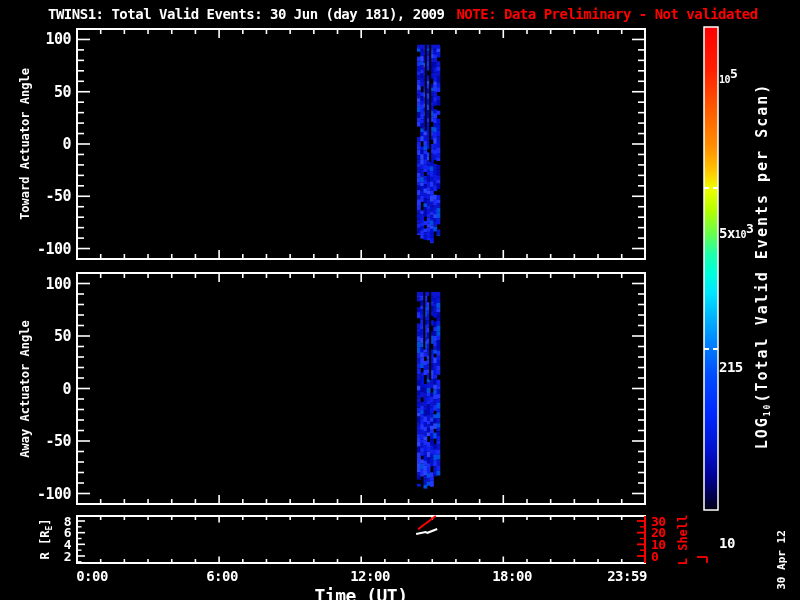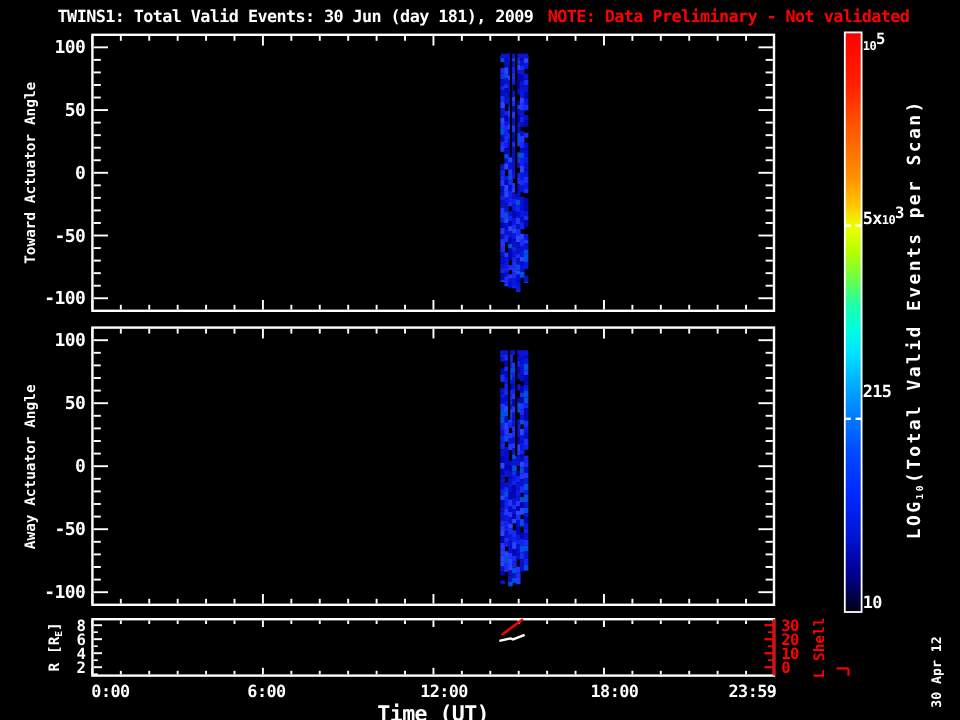--- a/index.html
+++ b/index.html
@@ -9,21 +9,21 @@
   .rot{position:absolute;white-space:nowrap;transform:translate(-50%,-50%) rotate(-90deg);}
   #title-row{left:48px;top:6px;font-size:14px;letter-spacing:-0.5px;}
   #title-note{color:#f00;margin-left:12px;}
   .axis-title{font-size:12px;letter-spacing:0;}
   #ylabel-bottom{font-size:12px;}
   #ylabel-bottom .sub, #cbar-label .sub{font-size:8px;vertical-align:-3px;}
   #lshell-label{font-size:12px;color:#f00;}
   #cbar-label{font-size:15px;letter-spacing:2px;}
   #datestamp{font-size:11px;}
   #xaxis-title{font-size:18px;letter-spacing:-0.5px;transform:translateX(-50%);}
-  .cb-tick{position:absolute;font-size:14px;letter-spacing:-0.5px;}
+  .cb-tick{position:absolute;font-size:14px;letter-spacing:-0.5px;margin-top:40px;}
   .cb-base{font-size:10px;}
   .cb-sup{font-size:13px;vertical-align:5px;}
   svg text{fill:#fff;font-family:"DejaVu Sans Mono",monospace;font-weight:bold;letter-spacing:-0.5px;}
   svg text.red{fill:#f00;}
 </style>
 </head>
 <body>
 
 <div id="stage">
 
@@ -874,21 +874,21 @@
   <div id="ylabel-bottom" class="rot" style="left:46px;top:539px;"><span>R [R</span><span class="sub">E</span><span>]</span></div>
 
   <div id="lshell-label" class="rot" style="left:683px;top:540px;">L Shell</div>
 
   <div id="cbar-label" class="rot" style="left:762px;top:266px;"><span>LOG</span><span class="sub">10</span><span>(Total Valid Events per Scan)</span></div>
 
   <div id="datestamp" class="rot" style="left:781px;top:560px;">30 Apr 12</div>
 
   <div class="cb-tick" style="left:719px;top:26px;"><span class="cb-base">10</span><span class="cb-sup">5</span></div>
 
-  <div class="cb-tick" style="left:719px;top:171px;"><span>5x</span><span class="cb-base">10</span><span class="cb-sup">3</span></div>
+  <div class="cb-tick" style="left:719px;top:181px;"><span>5x</span><span class="cb-base">10</span><span class="cb-sup">3</span></div>
 
   <div class="cb-tick" style="left:719px;top:319px;">215</div>
 
   <div class="cb-tick" style="left:719px;top:495px;">10</div>
 
   <div id="xaxis-title" class="abs" style="left:361px;top:585px;">Time (UT)</div>
 
 </div>
 
 </body></html>

